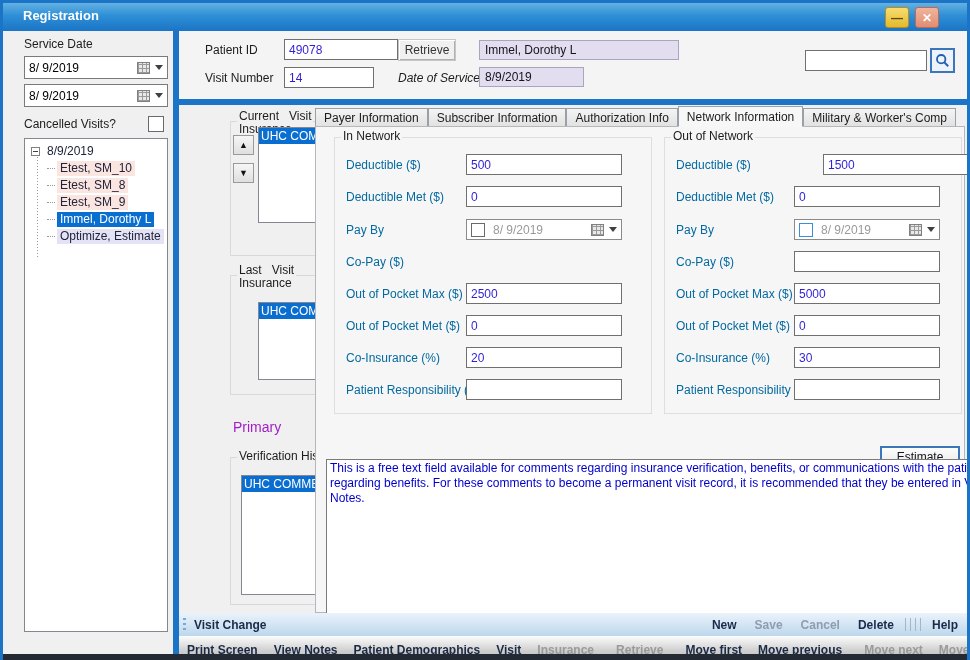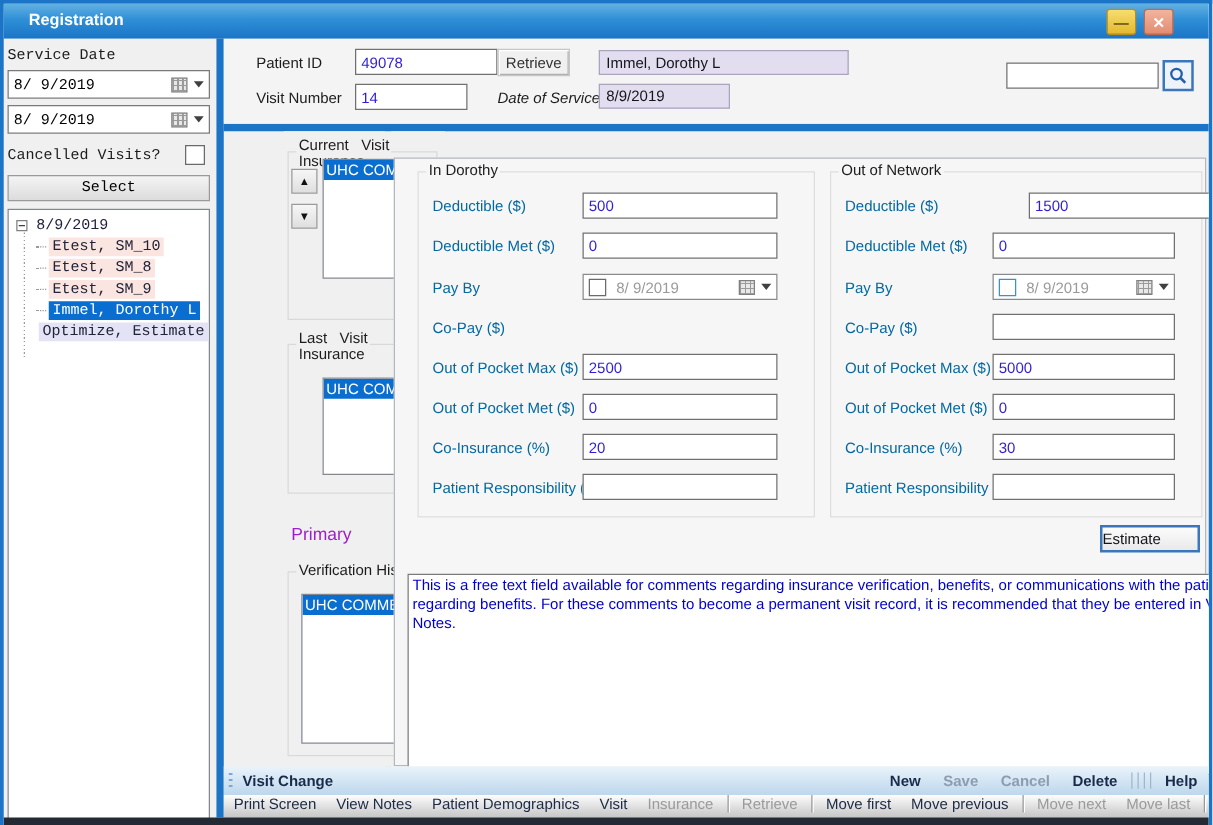--- a/index.html
+++ b/index.html
@@ -13,21 +13,21 @@
   .tbtn { position:absolute; top:4px; width:24px; height:21px; border-radius:3px;
           display:flex; align-items:center; justify-content:center; font-size:12px; font-weight:bold; }
   .btn-min { right:58px; background:linear-gradient(#f7dd6e,#e3b92f); border:1px solid #b78f1e; color:#5a4a10; }
   .btn-close { right:28px; background:linear-gradient(#f2b49c,#e18d72); border:1px solid #bd6a50; color:#fff; }
   
   .vline-side { position:absolute; left:170px; top:28px; width:6px; bottom:6px; background:#1b74c6; }
   .hline-top  { position:absolute; left:176px; top:96px; right:0; height:6px; background:#1b74c6; }
   .vline-mid  { position:absolute; left:305px; top:102px; width:5px; height:508px; background:#1b74c6; }
   .bottomstrip{ position:absolute; left:0; right:0; bottom:0; height:6px; background:#242a33; }
   
-  .sidebar { position:absolute; left:0; top:28px; width:170px; bottom:6px; background:#f0f0f0; padding:6px 5px 0 3px;font-family:Liberation Mono, monospace; }
+  .sidebar { position:absolute; left:0; top:28px; width:170px; bottom:6px; background:#f0f0f0; padding:6px 5px 0 21px; }
   .lbl { font-size:12px; color:#1c1c1c; }
   .datebox { position:relative; margin-top:5px; height:23px; background:#fff; border:1px solid #7a7a7a;
              display:flex; align-items:center; padding:0 4px; font-size:12px; white-space:pre; }
   .datebox .flex { flex:1; }
   .cal { width:13px; height:12px; border:1px solid #808080; background-color:#e8e8e8;
          background-image:repeating-linear-gradient(90deg,#9a9a9a 0 1px,transparent 1px 4px),
                           repeating-linear-gradient(0deg,#9a9a9a 0 1px,transparent 1px 4px); margin-right:5px; }
   .dar { width:0; height:0; border:4px solid transparent; border-top:5px solid #404040; margin-top:4px; }
   .cancelrow { display:flex; align-items:center; margin-top:9px; }
   .cancelrow .flex { flex:1; }
@@ -81,42 +81,42 @@
                 border-bottom:1px solid #f7f7f7; margin-bottom:-1px; }
   .tabpage { position:absolute; left:2px; top:21px; right:2px; bottom:0; background:#f6f6f6;
              border:1px solid #b4b8bd; }
   .frow-lbl { position:absolute; font-size:12px; color:#0369a1; }
   .paybox { position:absolute; height:21px; background:#fff; border:1px solid #8a8a8a;
             display:flex; align-items:center; padding:0 4px; font-size:12px; color:#9a9a9a; white-space:pre; }
   .pchk { width:14px; height:14px; background:#fff; border:1px solid #6a6a6a; margin-right:8px; }
   .pchk.focus { border:1px solid #3a8edb; }
   .paybox .flex { flex:1; }
   .estbtn { position:absolute; width:80px; height:22px; background:linear-gradient(#fcfcfc,#e9e9e9);
-            border:2px solid #3b76bd; font-size:12px; color:#14141c; line-height:18px; }
+            border:2px solid #3b76bd; font-size:12px; color:#14141c; text-align:center; line-height:18px;margin-top:26px; }
   .comments { position:absolute; left:10px; top:332px; width:708px; height:161px; background:#fff;
               border:1px solid #7a7a7a; }
   .ctext { position:absolute; left:3px; top:1px; right:20px; bottom:2px; font-size:12px; color:#0000cd;
            line-height:15px; overflow:hidden; }
   .vsb { position:absolute; top:1px; right:1px; bottom:1px; width:16px; background:#f0f0f0; }
   .vsb .a { position:absolute; left:4px; width:0; height:0; border:4px solid transparent; }
   .vsb .up { top:5px; border-bottom:5px solid #b8b8b8; }
   .vsb .dn { bottom:5px; border-top:5px solid #b8b8b8; }
   
   .statusbar { position:absolute; left:176px; right:0; top:610px; height:23px;
                background:linear-gradient(#eaf3fb,#bdd7ec); display:flex; align-items:center;
                font-size:12px; font-weight:bold; color:#1a2b4a; }
   .grip { width:3px; height:14px; margin:0 8px 0 4px;
           background:repeating-linear-gradient(#7ba7d0 0 2px, transparent 2px 5px); }
   .sb-spacer { flex:1; }
   .sbtn { padding:0 9px; }
   .sbtn.dis { color:#8e9cb0; }
   .sep { width:1px; height:13px; background:#9fb6cc; margin:0 2px; }
   .toolbar { position:absolute; left:176px; right:0; top:633px; height:21px;
-             background:linear-gradient(#fdfdfd,#cfcfcf 70%,#c2c2c2); display:flex; align-items:flex-start;
-             font-size:12px; font-weight:normal; color:#1b2a45; }
+             background:linear-gradient(#fdfdfd,#cfcfcf 70%,#c2c2c2); display:flex; align-items:flex-end;
+             font-size:12px; font-weight:bold; color:#1b2a45; }
   .titem { padding:0 8px; white-space:nowrap; }
   .titem.dis { color:#9a9a9a; }
   .tsep { width:1px; height:14px; background:#9a9a9a; margin:0 3px; box-shadow:1px 0 0 #fff; }
 </style>
 </head>
 <body>
 
 <div class="window">
 
   <div class="titlebar">
@@ -139,21 +139,20 @@
     <div class="datebox">
       <span class="flex">8/ 9/2019</span>
       <span class="cal"></span>
       <span class="dar"></span>
     </div>
     <div class="cancelrow">
       <span class="lbl">Cancelled Visits?</span>
       <span class="flex"></span>
       <span class="chk"></span>
     </div>
-    <div class="selectbtn">Select</div>
     <div class="tree">
       <div class="trunk"></div>
       <div class="tree-root">
         <span class="expander"></span>
         <span class="ti">8/9/2019</span>
       </div>
       <div class="tree-item">
         <span class="stub"></span>
         <span class="ti pink">Etest, SM_10</span>
       </div>
@@ -214,24 +213,31 @@
     <div class="primary">Primary</div>
     <div class="grp" style="left:3px; top:352px; width:120px; height:148px;">
       <div class="grplbl" style="white-space: pre;">Verification History</div>
     </div>
     <div class="lbox" style="left:14px; top:370px; width:102px; height:120px;">
       <div class="litem">UHC COMMERCIAL</div>
     </div>
   </div>
 
   <div class="tabzone">
+    <div class="tabstrip">
+      <div class="tab">Payer Information</div>
+      <div class="tab">Subscriber Information</div>
+      <div class="tab">Authorization Info</div>
+      <div class="tab active">Network Information</div>
+      <div class="tab">Military &amp; Worker's Comp</div>
+    </div>
     <div class="tabpage">
 
       <div class="grp" style="left:18px; top:10px; width:318px; height:277px; border-color:#dedede;">
-        <div class="grplbl" style="background: rgb(246, 246, 246); white-space: pre;">In Dorothy</div>
+        <div class="grplbl" style="background: rgb(246, 246, 246); white-space: pre;">In Network</div>
       </div>
       <div class="frow-lbl" style="left:30px; top:31px;">Deductible ($)</div>
       <input class="tin" style="left: 150px; top: 27px; width: 156px;" value="500">
       <div class="frow-lbl" style="left:30px; top:63px;">Deductible Met ($)</div>
       <input class="tin" style="left: 150px; top: 59px; width: 156px;" value="0">
       <div class="frow-lbl" style="left:30px; top:96px;">Pay By</div>
       <div class="paybox" style="left:150px; top:92px; width:156px;">
         <span class="pchk"></span>
         <span class="flex">8/ 9/2019</span>
         <span class="cal"></span>

